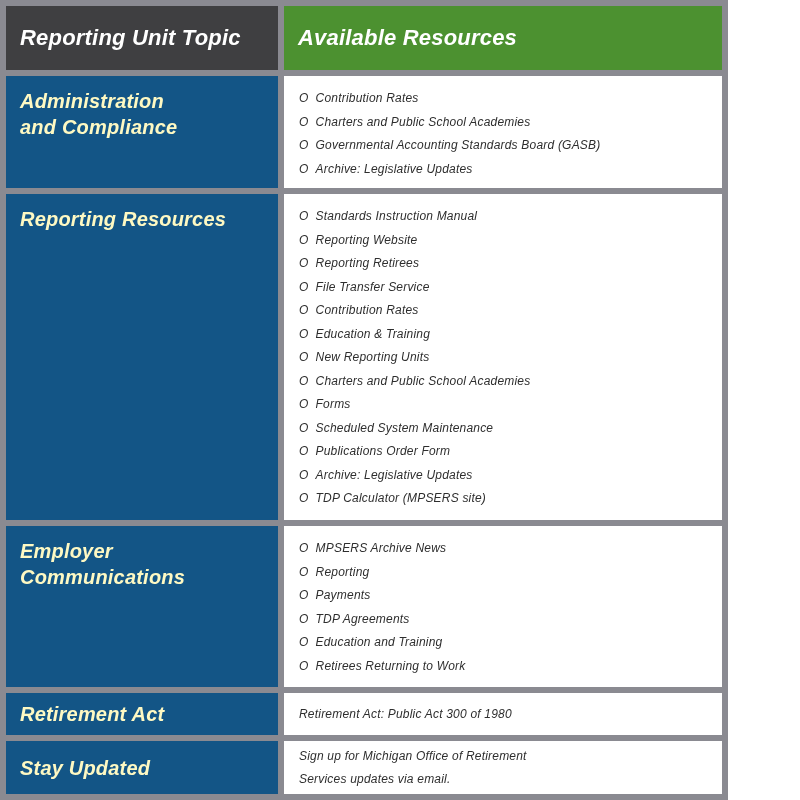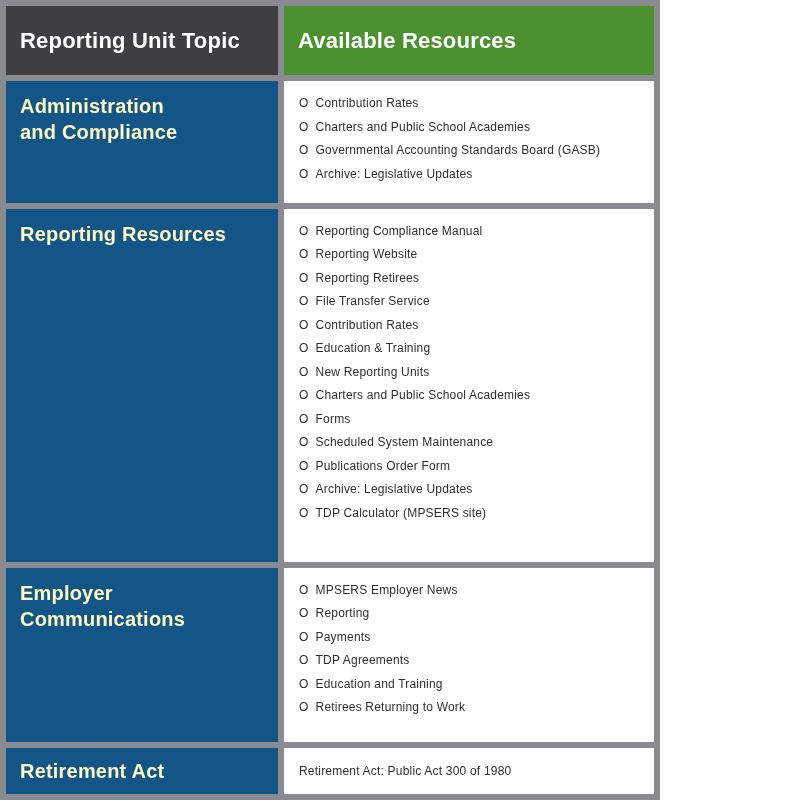--- a/index.html
+++ b/index.html
@@ -4,26 +4,27 @@
 <style>
   html, body {
     margin: 0;
     padding: 0;
     width: 800px;
     height: 800px;
     font-family: "Liberation Sans", sans-serif;
     background: #ffffff;
   }
   table.grid {
-    width: 660px;
+    width: 728px;
     height: 800px;
     border-collapse: separate;
     border-spacing: 6px;
     background: var(--border-gray, #8a8a91);
     table-layout: fixed;
+    font-style: italic;
   }
   th, td {
     padding: 0;
     margin: 0;
     box-sizing: border-box;
     vertical-align: top;
     text-align: left;
   }
   col.c-topic  { width: 272px; }
   col.c-res    { width: auto; }
@@ -99,50 +100,57 @@
       <div class="li"><span class="bullet">O</span><span>Contribution Rates</span></div>
       <div class="li"><span class="bullet">O</span><span>Charters and Public School Academies</span></div>
       <div class="li"><span class="bullet">O</span><span>Governmental Accounting Standards Board (GASB)</span></div>
       <div class="li"><span class="bullet">O</span><span>Archive: Legislative Updates</span></div>
     </td>
   </tr>
 
   <tr class="h-r1">
     <td class="topic">Reporting Resources</td>
     <td class="res">
-      <div class="li"><span class="bullet">O</span><span>Reporting Compliance Manual</span></div>
+      <div class="li"><span class="bullet">O</span><span>Standards Instruction Manual</span></div>
       <div class="li"><span class="bullet">O</span><span>Reporting Website</span></div>
       <div class="li"><span class="bullet">O</span><span>Reporting Retirees</span></div>
       <div class="li"><span class="bullet">O</span><span>File Transfer Service</span></div>
       <div class="li"><span class="bullet">O</span><span>Contribution Rates</span></div>
       <div class="li"><span class="bullet">O</span><span>Education &amp; Training</span></div>
       <div class="li"><span class="bullet">O</span><span>New Reporting Units</span></div>
       <div class="li"><span class="bullet">O</span><span>Charters and Public School Academies</span></div>
       <div class="li"><span class="bullet">O</span><span>Forms</span></div>
       <div class="li"><span class="bullet">O</span><span>Scheduled System Maintenance</span></div>
       <div class="li"><span class="bullet">O</span><span>Publications Order Form</span></div>
       <div class="li"><span class="bullet">O</span><span>Archive: Legislative Updates</span></div>
       <div class="li"><span class="bullet">O</span><span>TDP Calculator (MPSERS site)</span></div>
     </td>
   </tr>
 
   <tr class="h-r2">
     <td class="topic">Employer
 Communications</td>
     <td class="res">
-      <div class="li"><span class="bullet">O</span><span>MPSERS Employer News</span></div>
+      <div class="li"><span class="bullet">O</span><span>MPSERS Archive News</span></div>
       <div class="li"><span class="bullet">O</span><span>Reporting</span></div>
       <div class="li"><span class="bullet">O</span><span>Payments</span></div>
       <div class="li"><span class="bullet">O</span><span>TDP Agreements</span></div>
       <div class="li"><span class="bullet">O</span><span>Education and Training</span></div>
       <div class="li"><span class="bullet">O</span><span>Retirees Returning to Work</span></div>
     </td>
   </tr>
 
   <tr class="h-r3">
     <td class="topic v-mid">Retirement Act</td>
     <td class="res v-mid">
       <div class="plain-text">Retirement Act: Public Act 300 of 1980</div>
     </td>
   </tr>
 
+  <tr class="h-r4">
+    <td class="topic v-mid">Stay Updated</td>
+    <td class="res v-mid">
+      <div class="plain-text">Sign up for Michigan Office of Retirement
+Services updates via email.</div>
+    </td>
+  </tr>
 </tbody>
   </table>
 
 </body></html>

